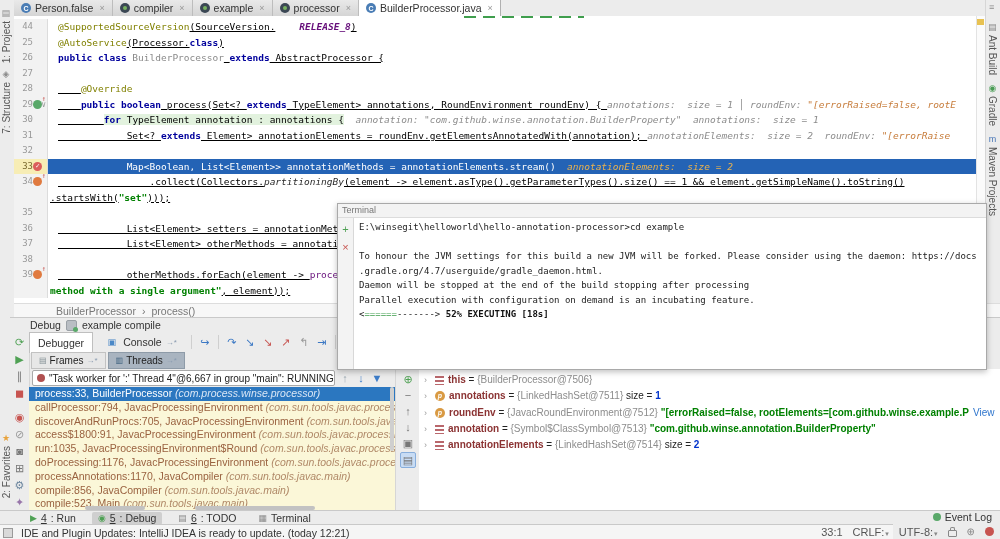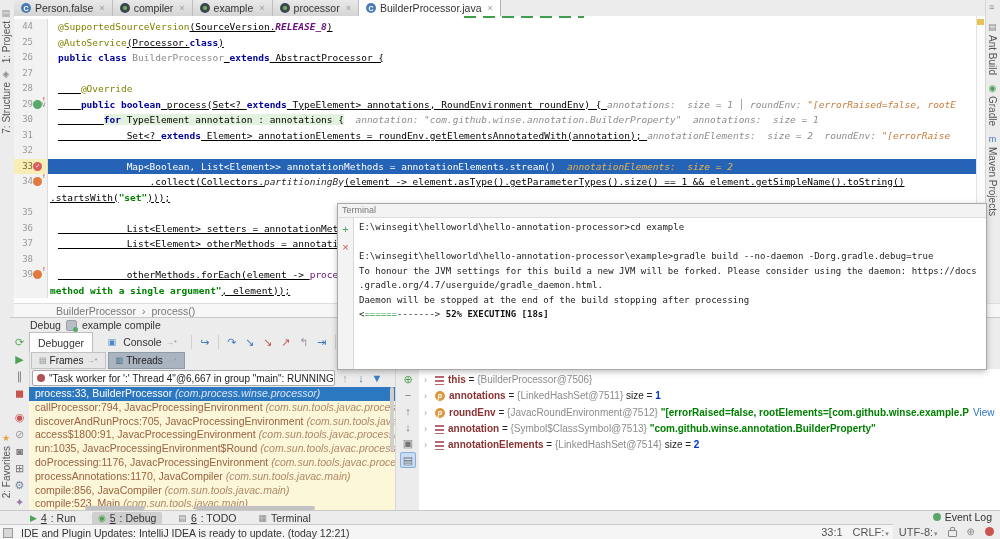--- a/index.html
+++ b/index.html
@@ -45,21 +45,21 @@
   .cl{flex:1;padding-left:10px;font-size:9.5px;line-height:15.5px;white-space:pre;overflow:hidden;}
   .crow.wrap .cl{padding-left:2px;}
   .crow.exec{background:#2463B5;}
   .crow.exec .gut{background:#F7EDB5;color:#7A6A2F;}
   .sg-p{color:#000;text-decoration:underline;}
   .sg-k{color:#00009C;font-weight:bold;}
   .sg-kg{color:#00009C;font-weight:bold;background:#E2F2DE;}
   .sg-pg{color:#000;background:#E2F2DE;}
   .sg-a{color:#808000;}
   .sg-s{color:#008000;font-weight:bold;}
-  .sg-st{color:#660E7A;font-weight:bold;font-style:italic;}
+  .sg-st{color:#660E7A;font-weight:bold;font-style:italic;margin-left:24px;}
   .sg-it{font-style:italic;}
   .sg-f{color:#660E7A;}
   .sg-g{color:#8A8A8A;}
   .sg-h{color:#8C8C8C;font-style:italic;}
   .sg-ho{color:#C77D3C;font-style:italic;}
   .sg-w{color:#FFF;}
   .sg-ho2{color:#EBB24E;font-style:italic;}
   #sliver{left:464px;top:16px;width:120px;height:2px;
           background:repeating-linear-gradient(90deg,#3F9E4D 0 12px,transparent 12px 19px);}
 
@@ -489,24 +489,24 @@
 
   <div id="terminal" class="abs">
     <div id="term-header">Terminal</div>
     <div id="term-strip">
         <span class="icon" style="color: rgb(79, 161, 84);">+</span>
         <span class="icon" style="color: rgb(199, 84, 80);">×</span>
       </div>
     <div id="term-body">
         <pre class="tline"><span class="ts-t">E:\winsegit\helloworld\hello-annotation-processor&gt;cd example</span></pre>
         <pre class="tline"> </pre>
-        <pre class="tline"><span class="ts-t">E:\winsegit\helloworld\hello-annotation-processor\example&gt;gradle build --no-daemon -Dorg.gradle.debug=true</span></pre>
         <pre class="tline"><span class="ts-t">To honour the JVM settings for this build a new JVM will be forked. Please consider using the daemon: https://docs</span></pre>
         <pre class="tline"><span class="ts-t">.gradle.org/4.7/userguide/gradle_daemon.html.</span></pre>
         <pre class="tline"><span class="ts-t">Daemon will be stopped at the end of the build stopping after processing</span></pre>
+        <pre class="tline"><span class="ts-t">Parallel execution with configuration on demand is an incubating feature.</span></pre>
         <pre class="tline"><span class="ts-t">&lt;</span><span class="ts-tg">======</span><span class="ts-t">-------&gt; </span><span class="ts-tb">52% EXECUTING [18s]</span></pre>
       </div>
   </div>
 
   <div id="bottom-bar" class="abs">
     <div id="bottom-tabs" style="display:flex;gap:10px;">
         <div class="btab">
           <span class="bticon" style="color: rgb(79, 161, 84);">▶</span>
           <span class="bu">4</span>
           <span>: Run</span>

